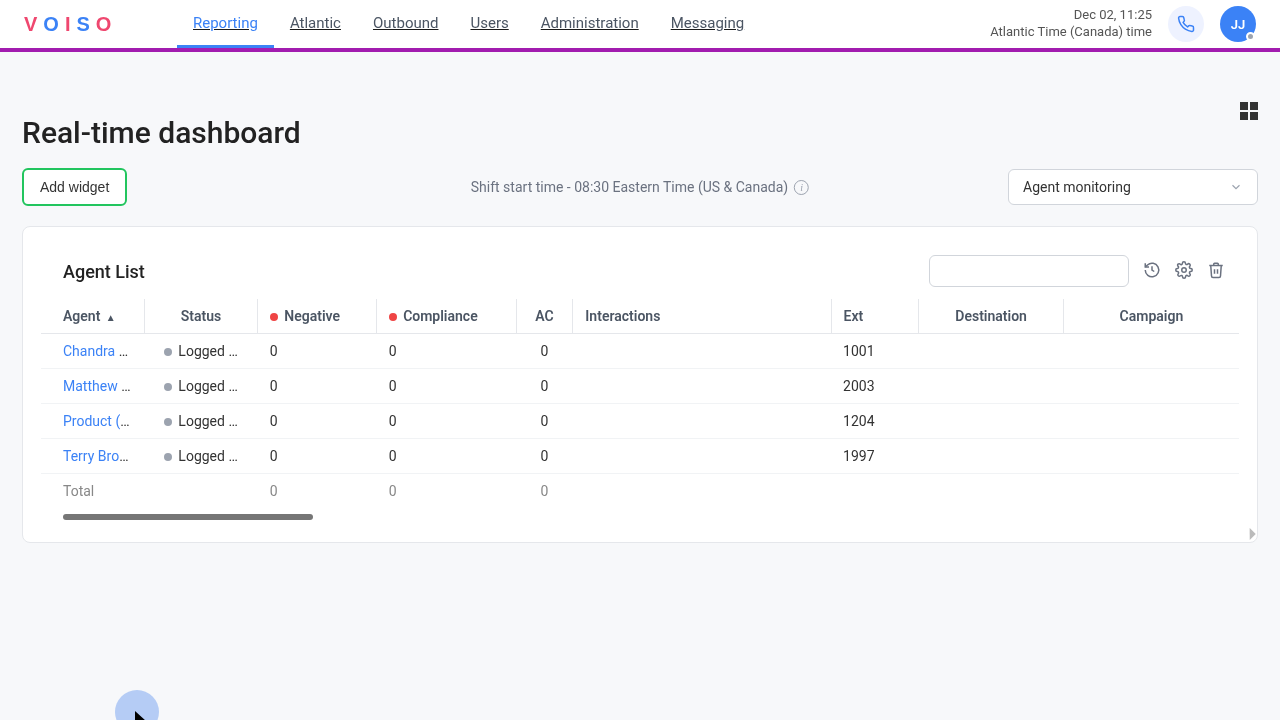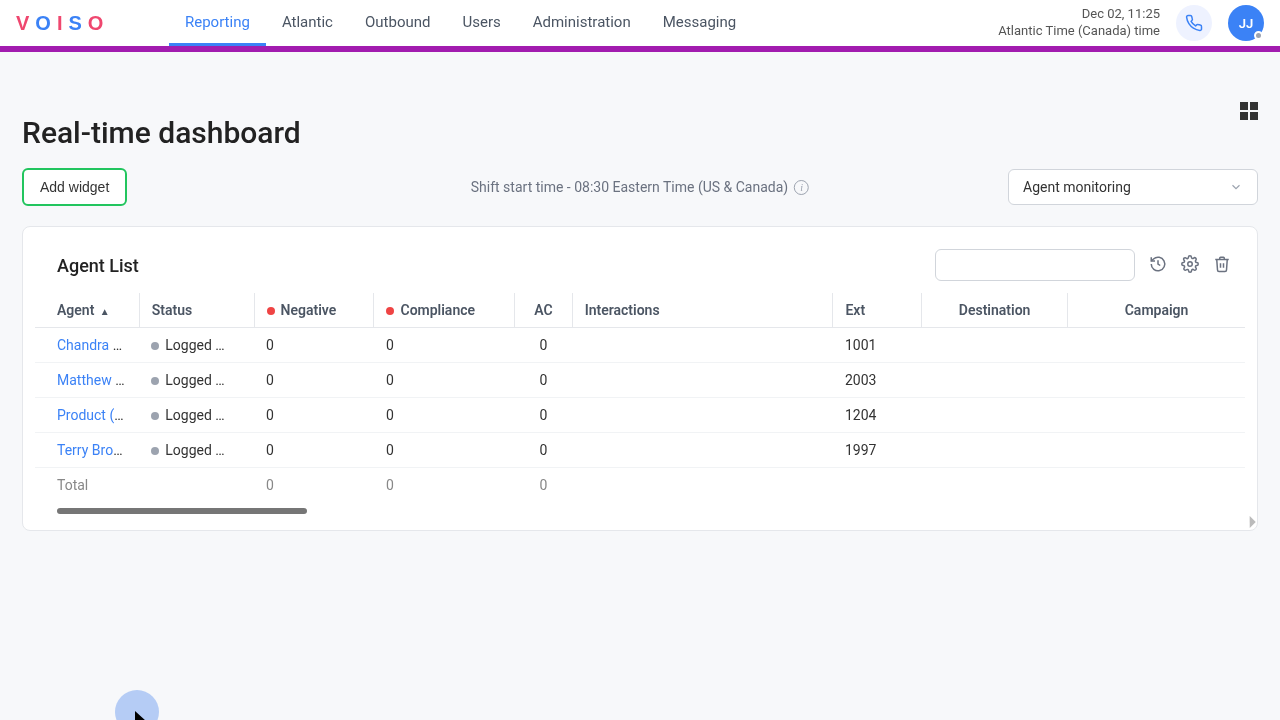--- a/index.html
+++ b/index.html
@@ -11,29 +11,29 @@
     width: 1280px;
     height: 720px;
     overflow: hidden;
   }
   
   .topbar {
     background: #fff;
     height: 52px;
     display: flex;
     align-items: center;
-    padding: 0 16px;
-    border-bottom: 6px solid #a21caf;
+    padding: 0 24px;
+    border-bottom: 4px solid #a21caf;
   }
   .logo {
     margin-right: 45px;
     display: flex;
     align-items: center;
   }
-  .nav { display: flex; height: 100%; }
+  .nav { display: flex; height: 100%; text-decoration: underline; }
   .nav-item {
     display: flex;
     align-items: center;
     padding: 0 16px;
     color: #4b5563;
     cursor: pointer;
     font-size: 15px;
     border-bottom: 3px solid transparent;
   }
   .nav-item.active {
@@ -85,21 +85,21 @@
   .select-box {
     margin-left: auto; background: #fff; border: 1px solid #d1d5db;
     border-radius: 6px; padding: 9px 14px; width: 250px;
     display: flex; align-items: center; justify-content: space-between;
     cursor: pointer; color: #333;
   }
 
   
   .card {
     background: #fff; border: 1px solid #e5e7eb; border-radius: 8px;
-    padding: 6px; position: relative;
+    padding: 12px; position: relative;
   }
   .card-head {
     display: flex; align-items: center; padding: 16px 20px 12px 28px;
   }
   .card-title { font-size: 18px; font-weight: 500; color: #222; }
   .card-actions { margin-left: auto; display: flex; align-items: center; gap: 14px; }
   .search-input {
     border: 1px solid #d1d5db; border-radius: 6px; width: 200px; height: 32px;
     padding: 0 10px 0 30px; font-size: 13px; position: relative;
   }
@@ -135,21 +135,21 @@
     display: inline-block; margin-right: 6px; vertical-align: middle;
   }
   .red-dot {
     width: 8px; height: 8px; border-radius: 50%; background: #ef4444;
     display: inline-block; margin-right: 6px; vertical-align: middle;
   }
   tr.total-row td { color: #888; border-bottom: none; }
 
   
   .col-agent { width: 100px; max-width: 100px; }
-  .col-status { width: 110px; max-width: 110px; }
+  .col-status { width: 110px; max-width: 110px; text-align: center; }
   .col-neg { width: 115px; }
   .col-comp { width: 135px; }
   .col-ac { width: 55px; text-align: center;}
   .col-inter { width: 250px; }
   .col-ext { width: 85px; }
   .col-dest { width: 140px; text-align:center;}
   .col-camp { width: 170px; text-align:center;}
 
   
   .hscroll-track {

